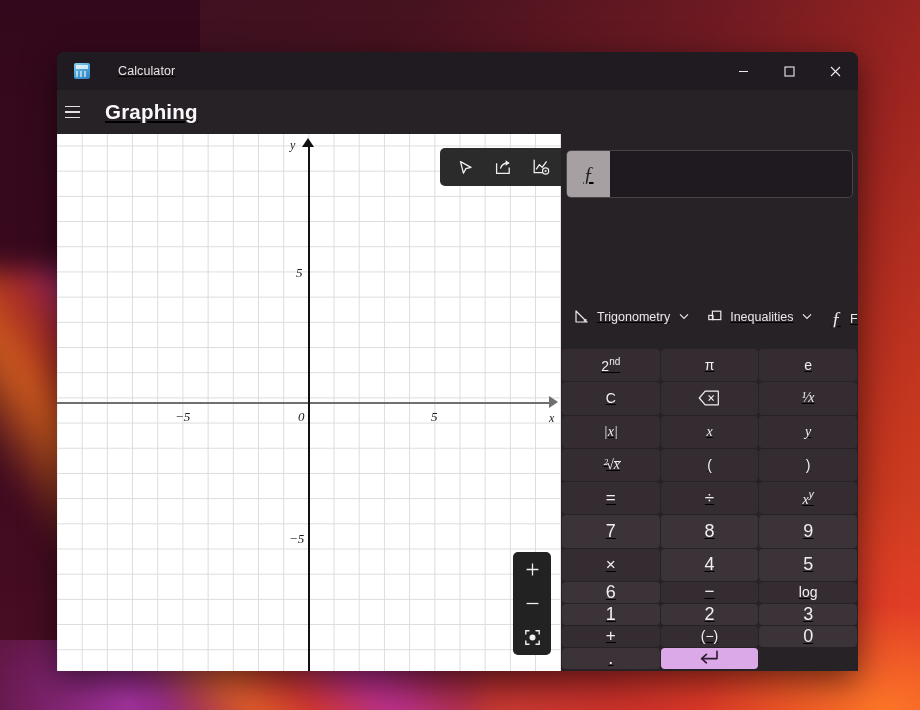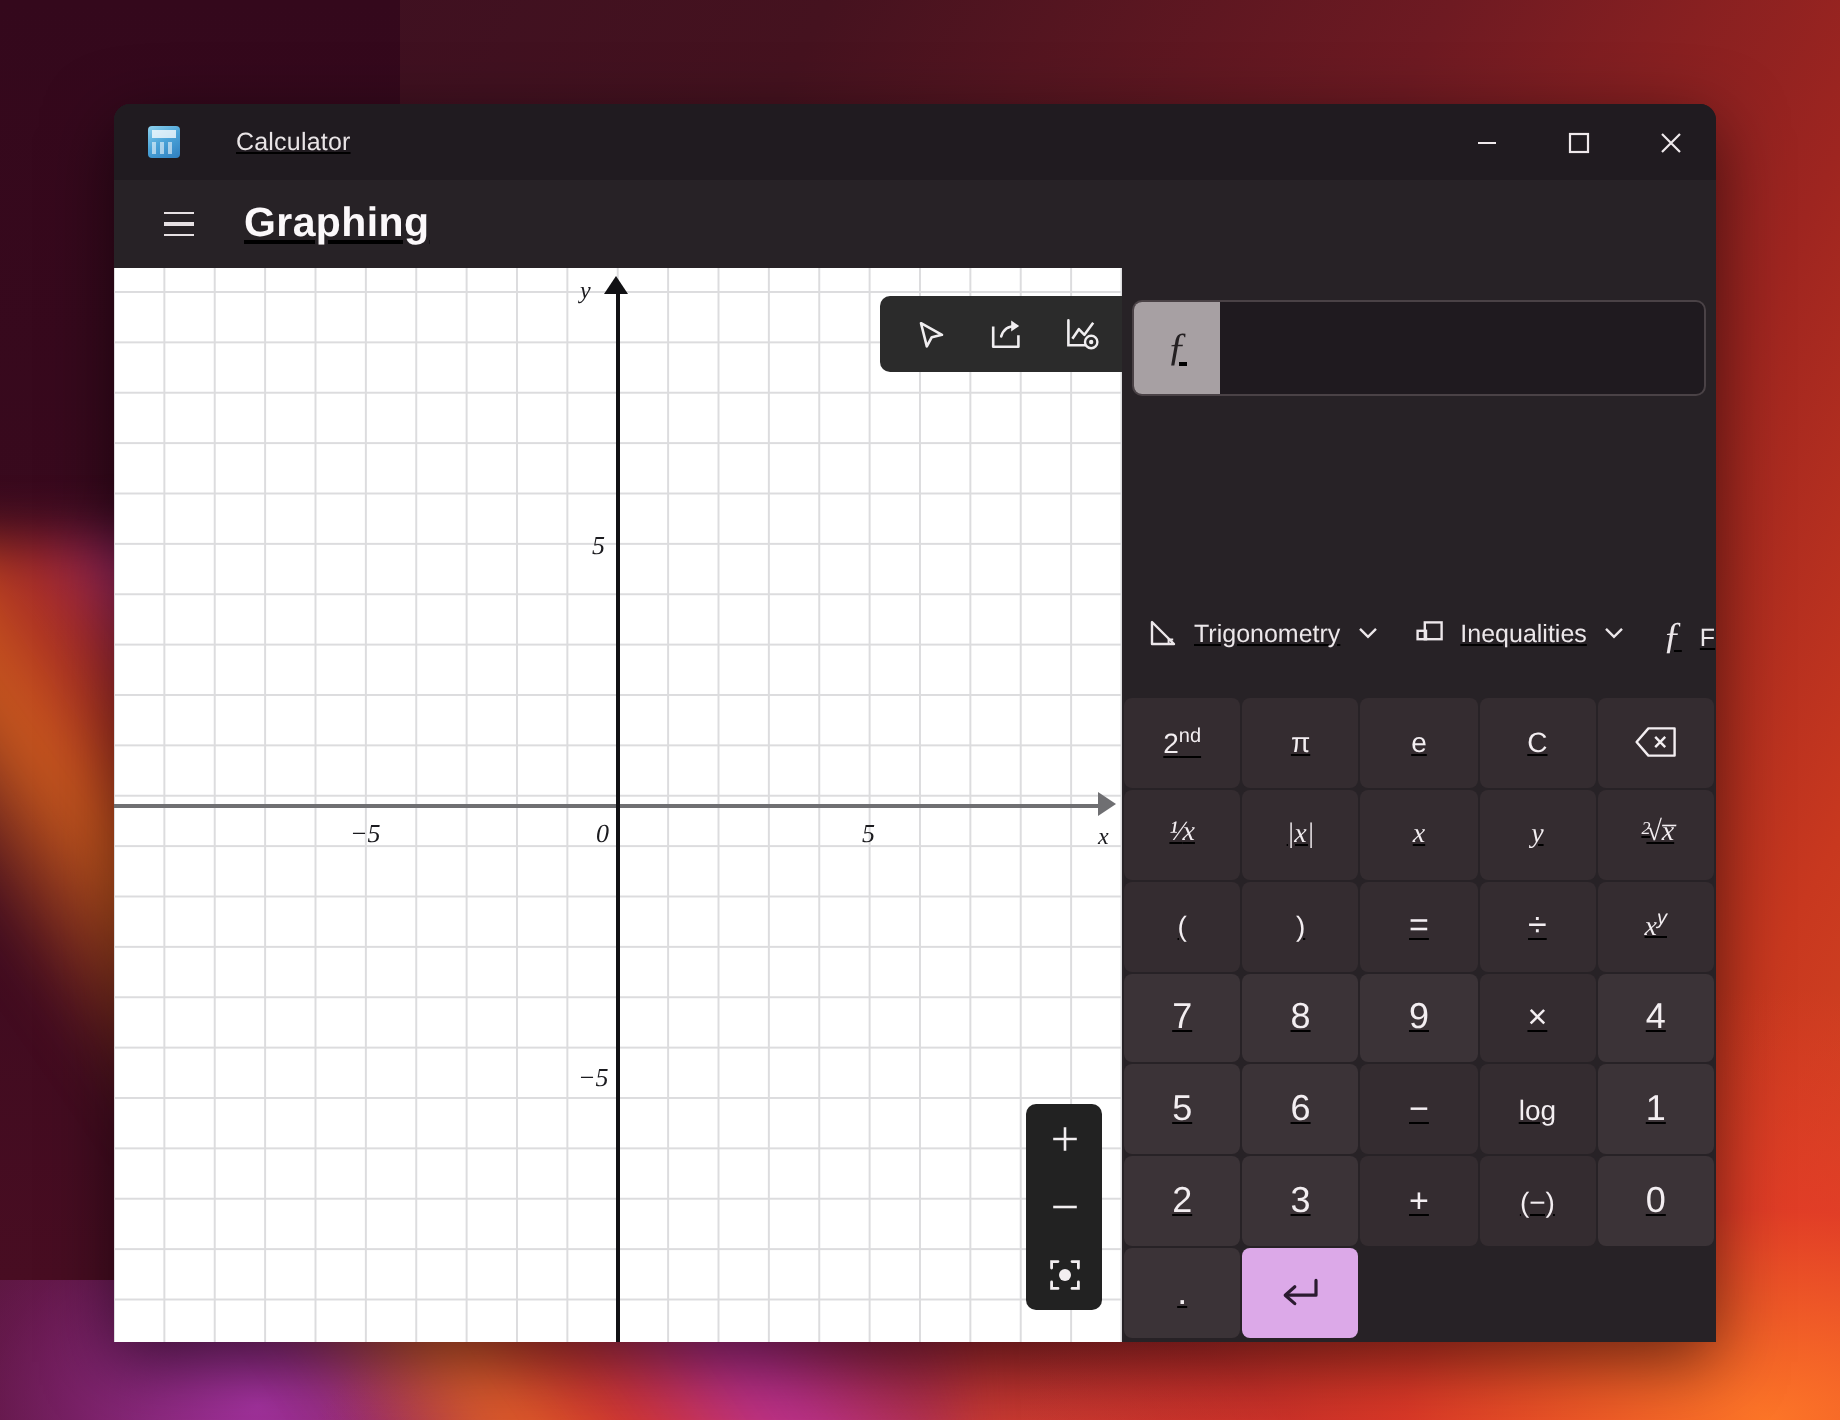--- a/index.html
+++ b/index.html
@@ -75,21 +75,21 @@
     margin-left:28px; color:#e9e4e6; font-size:12.5px; letter-spacing:.1px;
   }
   .wbtns { position:absolute; right:0; top:0; display:flex; height:38px; }
   .wbtn {
     width:46px; height:38px; display:flex; align-items:center; justify-content:center;
     color:#efe9ec;
   }
   .wbtn svg { display:block; }
 
   
-  #header { height:44px; display:flex; align-items:center; padding-left:17px; background:#272226; }
+  #header { height:44px; display:flex; align-items:center; background:#272226; }
   #hamburger { width:30px; height:30px; display:flex; flex-direction:column; justify-content:center; align-items:center; gap:4px; flex:none; }
   #hamburger i { display:block; width:15px; height:1.5px; background:#e6e0e3; }
   #page-title { margin-left:18px; color:#fbf8fa; font-size:20.5px; font-weight:bold; letter-spacing:.2px; }
 
   
   #body { display:flex; height:537px; }
 
   
   #graph-pane { width:504px; position:relative; background:#ffffff; overflow:hidden; }
   #grid {
@@ -160,21 +160,21 @@
   .fgroup .ficon { width:17px; height:17px; margin-right:7px; display:flex; align-items:center; justify-content:center; flex:none; }
   .fgroup .fchev { margin-left:8px; width:12px; display:flex; align-items:center; justify-content:center; }
   .fgroup + .fgroup { margin-left:16px; }
   #fn-extra { display:flex; align-items:center; margin-left:18px; color:#ece7ea; font-size:12.5px; white-space:nowrap; }
   #fn-extra .fitalic { font-family:"Liberation Serif", serif; font-style:italic; font-size:19px; margin-right:9px; }
 
   
   #keypad {
     flex:1;
     display:grid;
-    grid-template-columns:repeat(5, 1fr);
+    grid-template-columns:repeat(3, 1fr);
     grid-template-rows:repeat(7, 1fr);
     gap:1px;
     padding:1px 1px 2px 1px;
     background:#272226;
   }
   .key {
     background:#342c30;
     border-radius:4px;
     display:flex; align-items:center; justify-content:center;
     color:#f3eef1; font-size:15px;

